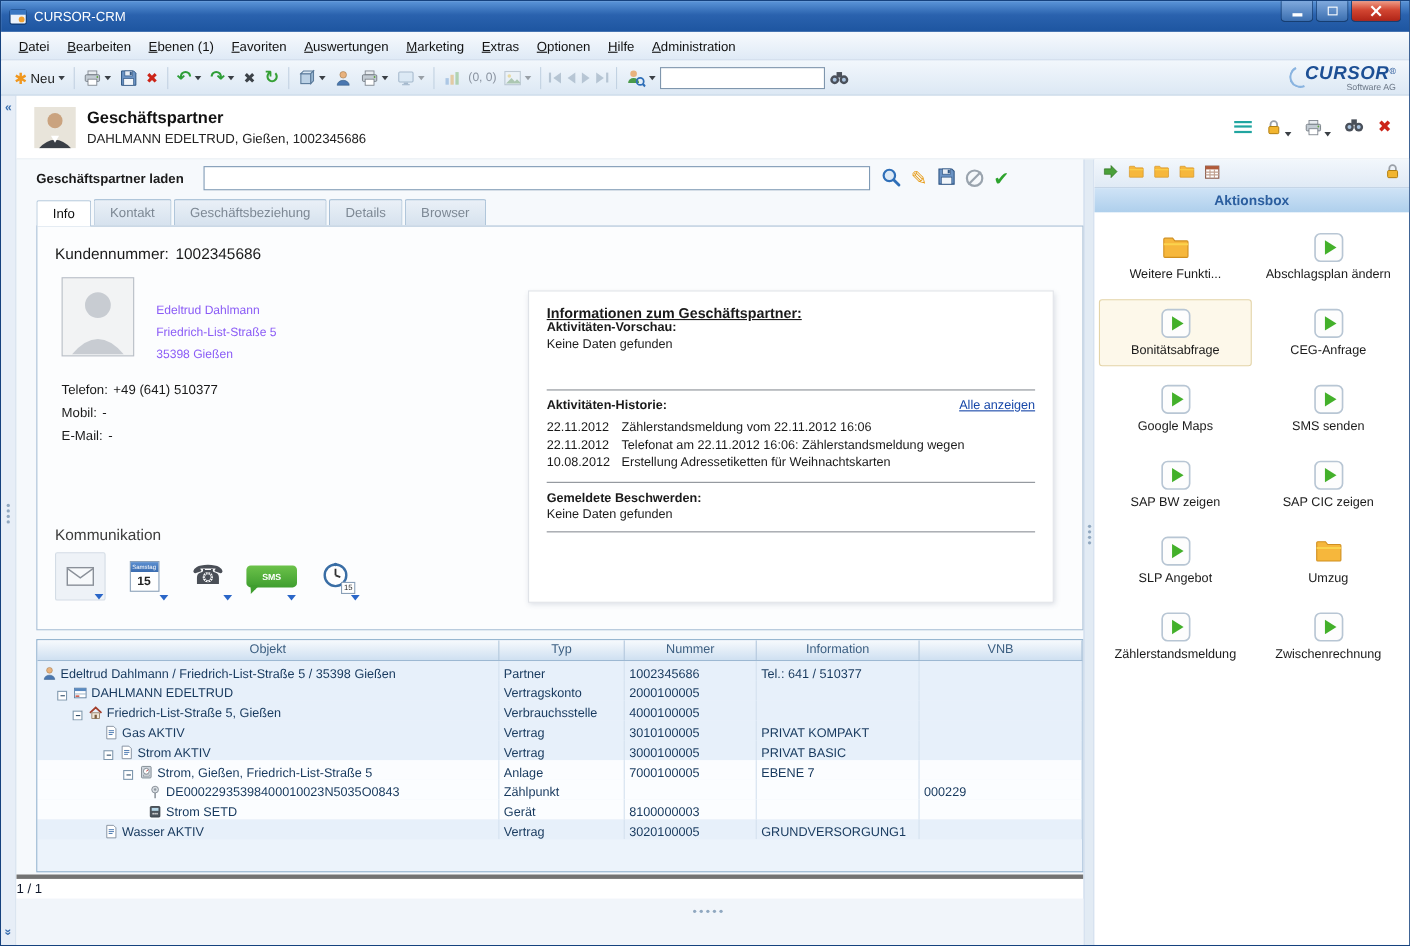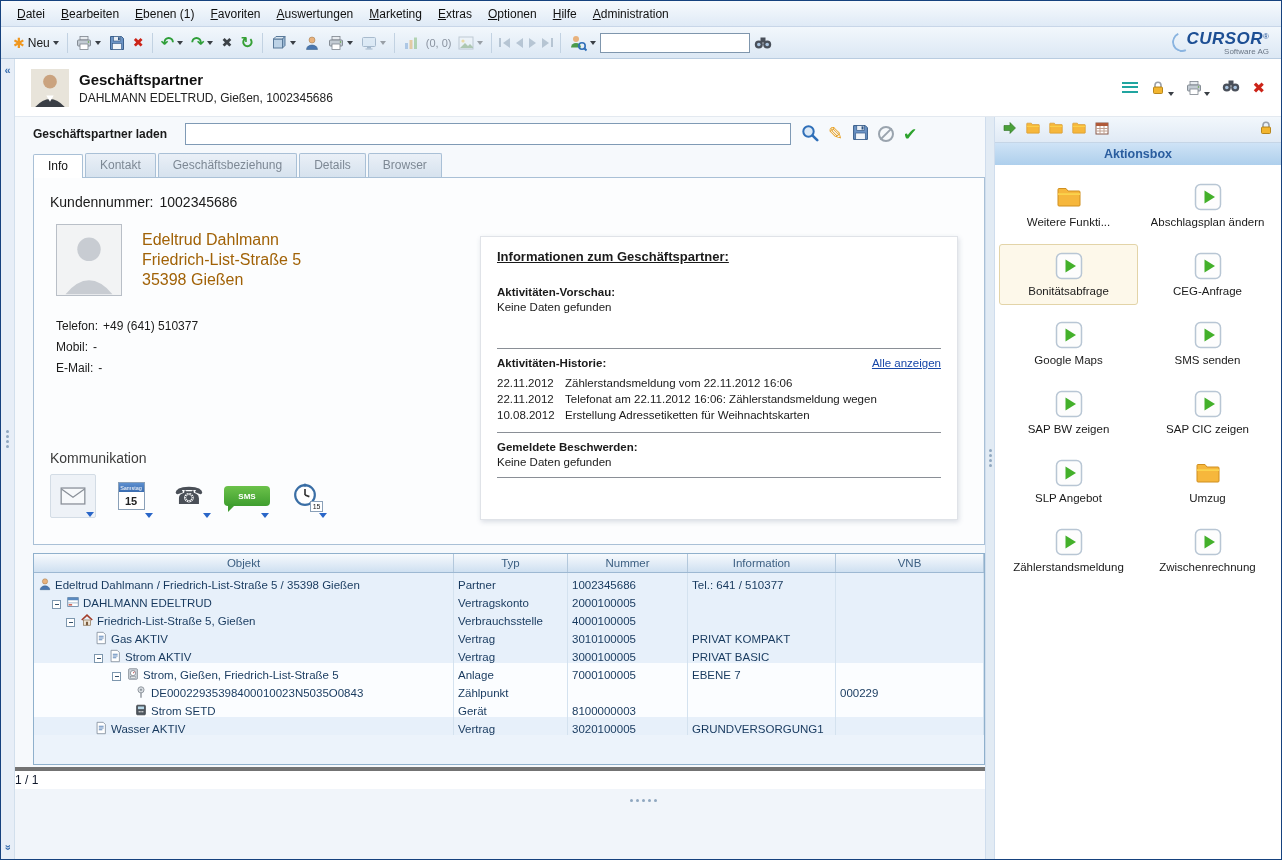--- a/index.html
+++ b/index.html
@@ -96,39 +96,39 @@
 
   
   .tabs-row{display:flex;align-items:flex-end;height:26px;padding-left:18px;flex:none}
   .tab{padding:4px 14px 5px;font-size:12px;background:linear-gradient(#eaf0f7,#d6e2ee);border:1px solid #a9c0d6;border-bottom:none;margin-right:2px;color:#7d8894;border-radius:2px 2px 0 0}
   .tab.active{background:#fff;color:#111;position:relative;top:1px;z-index:2}
 
   
   .tab-panel{margin-left:18px;width:952px;height:368px;background:#fcfdfe;border:1px solid #a9c0d6;position:relative;flex:none}
   .kundennummer{position:absolute;top:16px;left:16px;font-size:14px;display:flex;gap:6px}
   .photo{position:absolute;top:46px;left:22px;width:66px;height:72px;border:1px solid #b9bfc7;background:#f2f3f4}
-  .addr{position:absolute;top:52px;left:108px;font-size:16px;line-height:20px;color:#a16207}
+  .addr{position:absolute;top:66px;left:108px;font-size:11px;line-height:20px;color:#8b5cf6}
   .contact{position:absolute;top:138px;left:22px;font-size:12px;line-height:21px}
   .contact .crow{display:flex;gap:5px}
   .komm-label{position:absolute;left:16px;top:272px;font-size:14px;color:#3c3c3c}
   .comm-row{position:absolute;left:16px;top:296px;display:flex;gap:12px}
   .comm-item{width:46px;height:44px;position:relative;display:flex;align-items:center;justify-content:center}
   .comm-item.btnlook{background:#eef2f7;border:1px solid #d3dce5;border-radius:2px}
   .ccaret{position:absolute;right:1px;bottom:0;width:0;height:0;border-left:4px solid transparent;border-right:4px solid transparent;border-top:5px solid #2a66c8}
   .cal{width:27px;height:28px;background:#fff;border:1px solid #8aa0b8;display:flex;flex-direction:column}
   .cal-top{height:9px;background:linear-gradient(#5c8fd0,#3a6cb0);color:#fff;font-size:5.5px;display:flex;align-items:center;justify-content:center;white-space:nowrap}
   .cal-day{flex:1;display:flex;align-items:center;justify-content:center;font-size:11px;font-weight:bold;color:#222}
   .sms{width:48px;height:20px;background:linear-gradient(#6cc24a,#3f9e2f);border-radius:4px;color:#fff;font-size:8px;font-weight:bold;display:flex;align-items:center;justify-content:center;position:relative}
   .sms::after{content:"";position:absolute;left:4px;bottom:-6px;border:4px solid transparent;border-top-color:#3f9e2f;border-left-color:#3f9e2f}
   .task{position:relative}
   .task-day{position:absolute;right:-6px;bottom:-2px;background:#fff;border:1px solid #8aa0b8;font-size:7px;padding:0 1.5px;line-height:9px;color:#222}
 
   
   .info-panel{position:absolute;top:58px;left:446px;width:478px;height:284px;background:#fff;border:1px solid #e0e3e8;box-shadow:1px 2px 5px rgba(60,80,110,.18);padding:12px 16px;font-size:11.5px}
-  .ip-title{font-size:13px;font-weight:bold;text-decoration:underline;margin-bottom:22px}
+  .ip-title{font-size:13px;font-weight:bold;text-decoration:underline;}
   .ip-sec{font-weight:bold;margin-bottom:3px}
   .ip-rule{border-top:1px solid #8a8f96;margin:9px 0 8px}
   .sp1{height:26px}
   .ip-hh{display:flex;justify-content:space-between;align-items:baseline;margin-bottom:3px}
   .ip-link{color:#1747a8;text-decoration:underline}
   .hist-row{display:flex;line-height:16px}
   .hist-date{width:68px;flex:none}
 
   
   .table-area{margin:8px 0 0 18px;width:952px;height:212px;border:1px solid #8fb0cc;background:#e9f1fa;display:flex;flex-direction:column;flex:none;overflow:hidden}
@@ -301,20 +301,37 @@
     <symbol id="s-appicon" viewBox="0 0 16 16">
         <rect x="1" y="2" width="14" height="12" rx="1.5" fill="#eaf2fb" stroke="#0e3a74"></rect>
         <rect x="1" y="2" width="14" height="4" fill="#3a77c2"></rect>
         <circle cx="11" cy="10" r="2.5" fill="#f0a030"></circle>
       </symbol>
   </defs>
 </svg>
 
 <div class="app">
 
+  <div class="titlebar">
+    <svg class="ticon">
+        <use href="#s-appicon"></use>
+      </svg>
+    <span class="ttext">CURSOR-CRM</span>
+    <div class="win-controls">
+      <div class="win-btn min">
+          <span class="win-min-g"></span>
+        </div>
+      <div class="win-btn max">
+          <span class="win-max-g"></span>
+        </div>
+      <div class="win-btn close">
+          <span class="win-close-g"></span>
+        </div>
+    </div>
+  </div>
 
   <div class="menubar">
     <span class="menu-item">Datei</span>
     <span class="menu-item">Bearbeiten</span>
     <span class="menu-item">Ebenen (1)</span>
     <span class="menu-item">Favoriten</span>
     <span class="menu-item">Auswertungen</span>
     <span class="menu-item">Marketing</span>
     <span class="menu-item">Extras</span>
     <span class="menu-item">Optionen</span>

